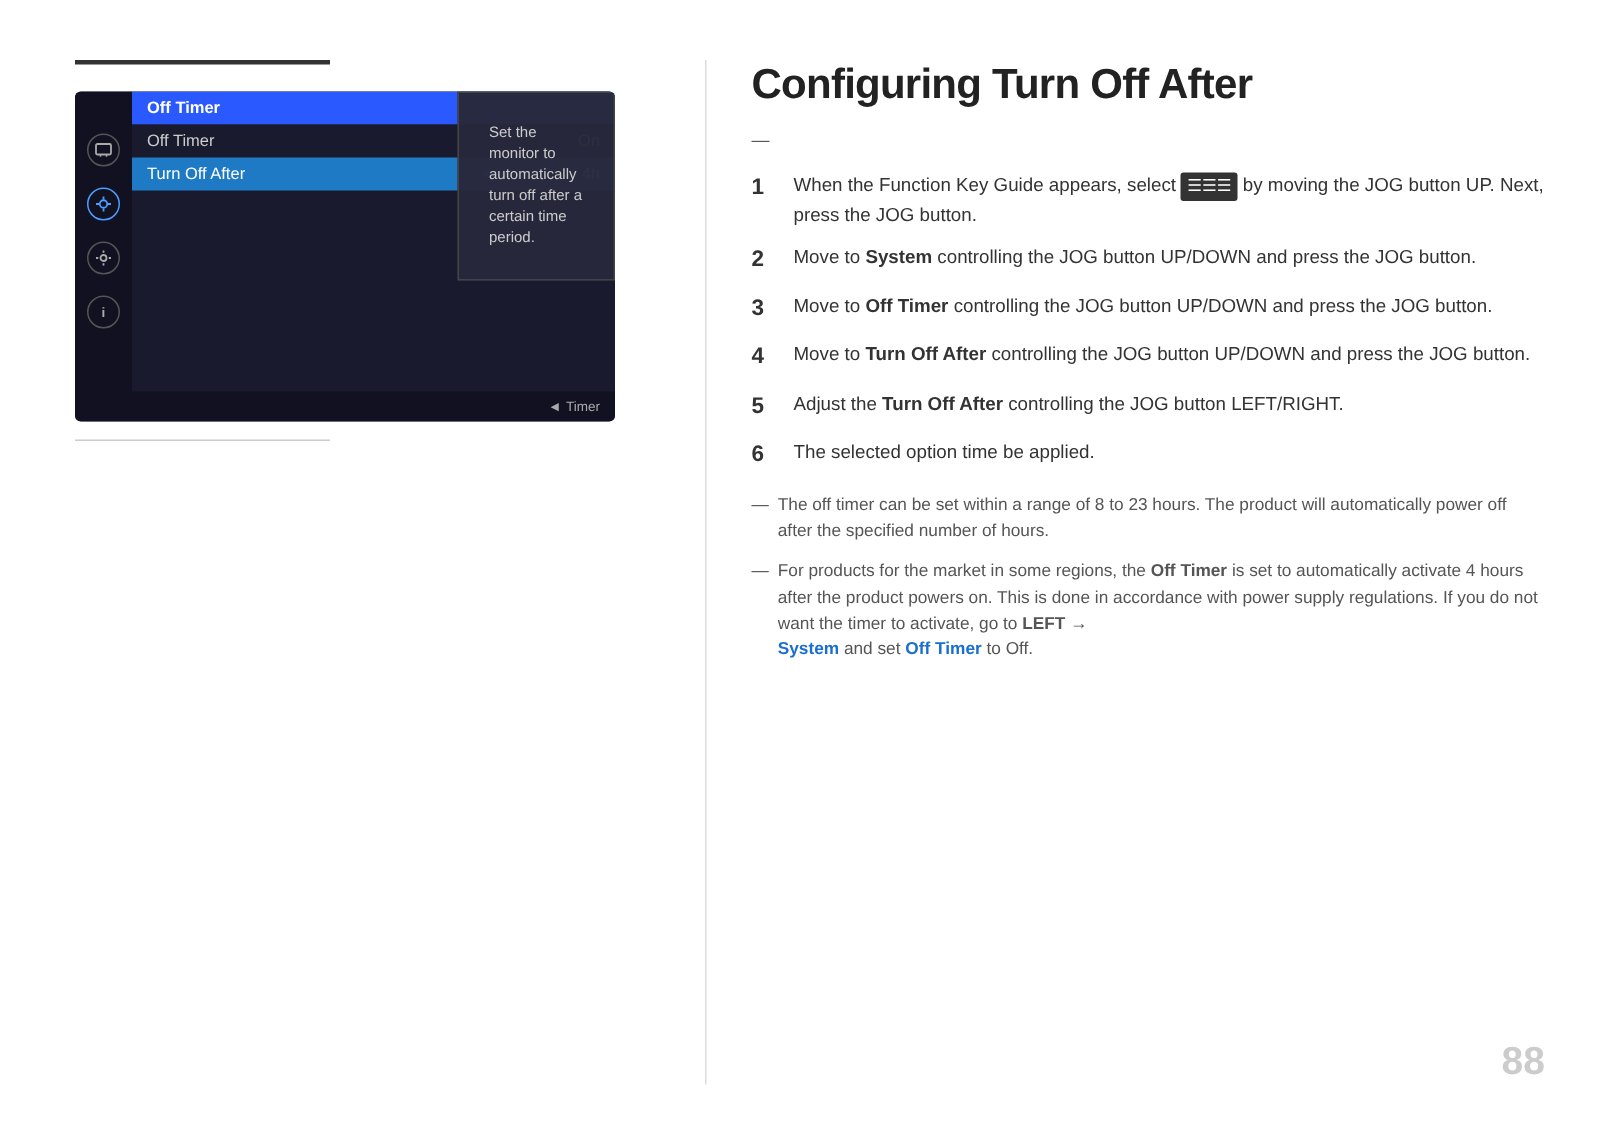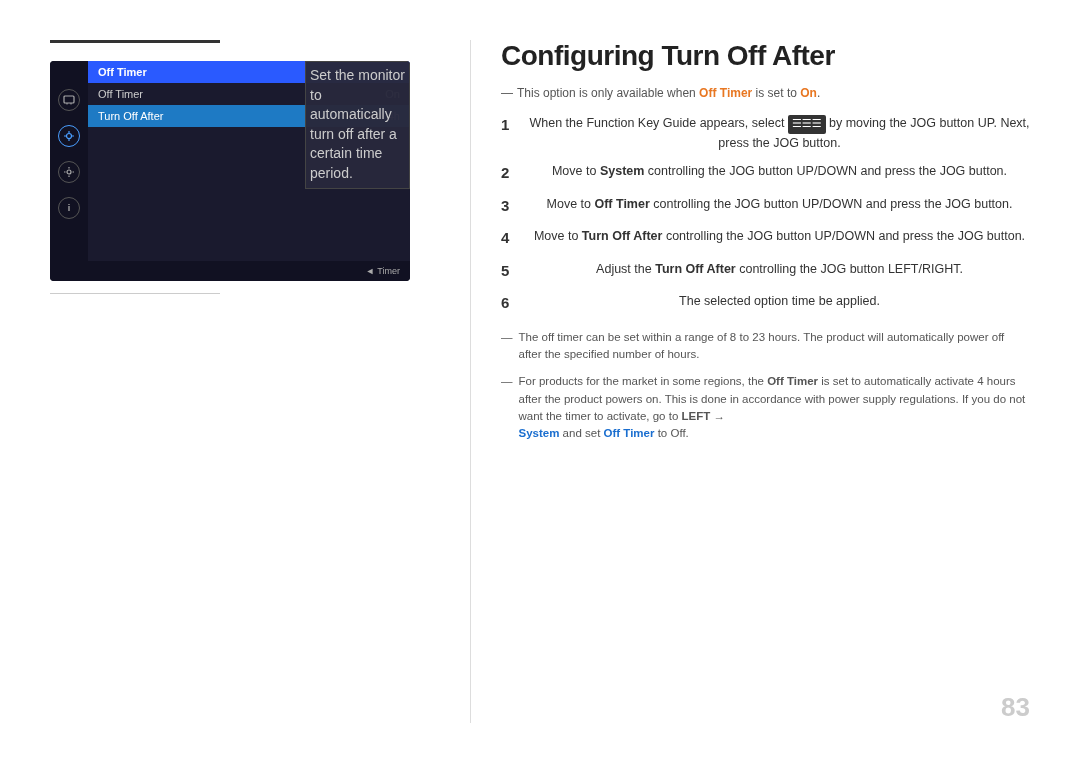--- a/index.html
+++ b/index.html
@@ -123,22 +123,22 @@
       border-radius: 2px;
     }
 
     .tooltip-box {
       position: absolute;
       right: 0;
       top: 0;
       width: 105px;
       background: rgba(40,40,60,0.97);
       border: 1px solid #444;
-      padding: 4px;
-      font-size: 14px;
+      padding: 20px;
+      font-size: 10px;
       color: #ccc;
       line-height: 1.4;
     }
 
     .monitor-bottom {
       background: #111122;
       padding: 5px 10px;
       display: flex;
       justify-content: flex-end;
       align-items: center;
@@ -213,21 +213,20 @@
       font-weight: bold;
       color: #333;
       flex-shrink: 0;
       width: 18px;
     }
 
     .step-text {
       flex: 1;
       font-size: 12.5px;
       line-height: 1.5;
-      text-align: center;
     }
 
     .bold { font-weight: bold; }
     .blue { color: #1a6ecf; font-weight: bold; }
     .orange { color: #e87722; font-weight: bold; }
 
     .menu-icon-glyph {
       display: inline-block;
       font-size: 11px;
       background: #333;
@@ -336,23 +335,20 @@
     </div>
 
     <div class="bottom-rule"></div>
   </div>
 
   <div class="right-panel">
     <h1 class="page-title">Configuring Turn Off After</h1>
 
     <div class="note-line">
       <span class="note-dash">—</span>
-      <span>
-        This option is only available when <span class="orange">Off Timer</span> is set to <span class="orange">On</span>.
-      </span>
     </div>
 
     <ol class="steps-list">
       <li class="step-item">
         <span class="step-num">1</span>
         <span class="step-text">
           When the Function Key Guide appears, select <span class="menu-icon-glyph">☰☰☰</span> by moving the JOG button UP. Next, press the JOG button.
         </span>
       </li>
       <li class="step-item">
@@ -394,13 +390,13 @@
         <span class="footer-dash">—</span>
         <span>
           For products for the market in some regions, the <span class="bold">Off Timer</span> is set to automatically activate 4 hours after the product powers on. This is done in accordance with power supply regulations. If you do not want the timer to activate, go to <span class="bold">LEFT →</span><br>
           <span class="blue">System</span> and set <span class="blue">Off Timer</span> to Off.
         </span>
       </div>
     </div>
   </div>
 </div>
 
-<div class="page-number">83</div>
+<div class="page-number">88</div>
 
 </body></html>

